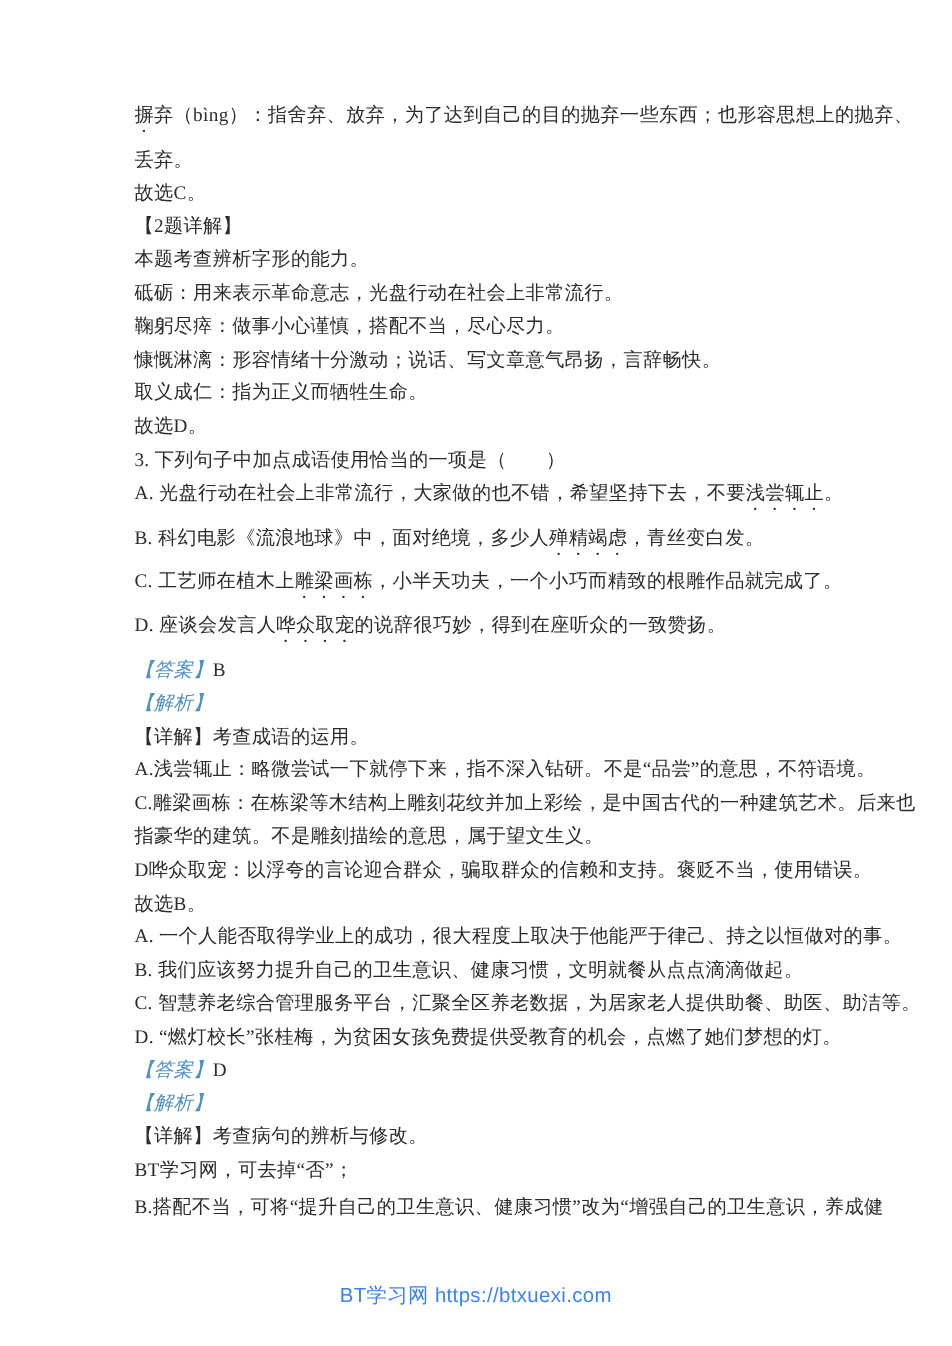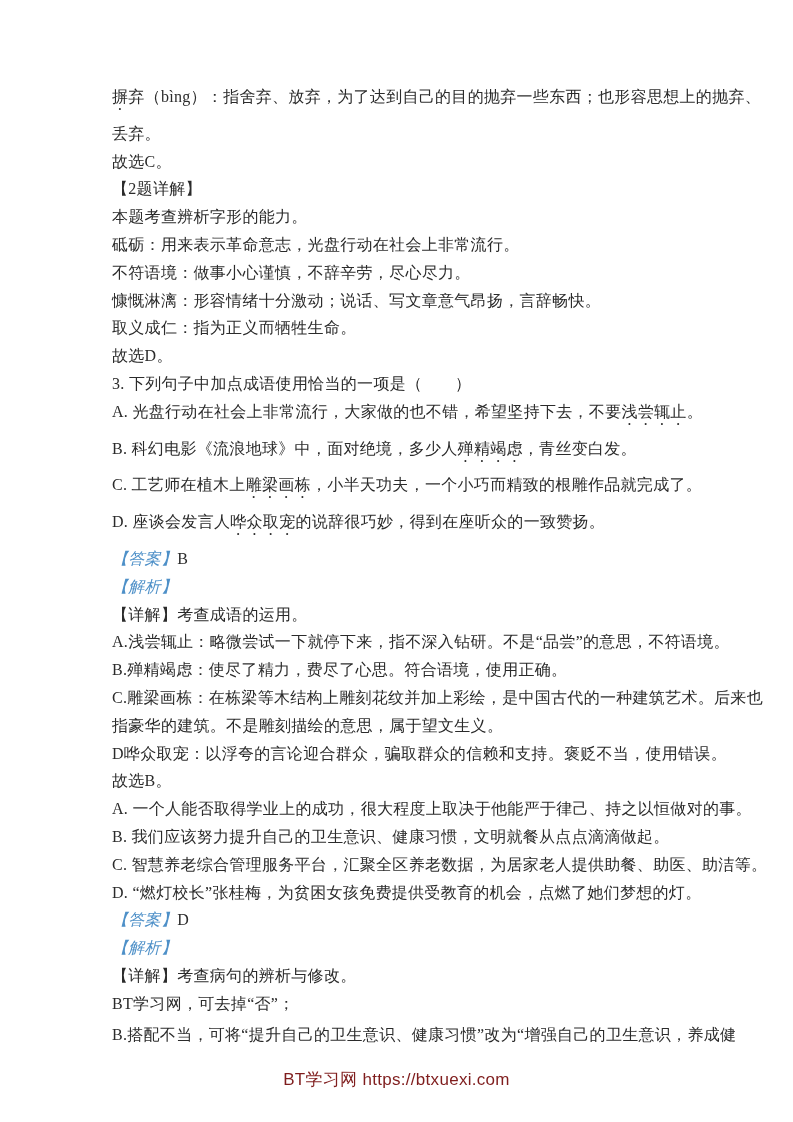--- a/index.html
+++ b/index.html
@@ -44,49 +44,48 @@
     text-emphasis-position: under right;
   }
   .footer {
     position: absolute;
     left: 0;
     right: 0;
     top: 1068px;
     text-align: center;
     font-family: "Liberation Sans", "DejaVu Sans", sans-serif;
     font-size: 17px;
-    color: #7f1d1d;
+    color: #3b82f6;
     letter-spacing: 0.3px;
   }
 </style>
 </head>
 <body>
 
 <div class="page">
   <div class="doc">
       <p class="line"><span class="emph">摒</span><span>弃（bìng）：指舍弃、放弃，为了达到自己的目的抛弃一些东西；也形容思想上的抛弃、</span></p>
       <p class="line"><span>丢弃。</span></p>
       <p class="line"><span>故选C。</span></p>
       <p class="line"><span>【2题详解】</span></p>
       <p class="line"><span>本题考查辨析字形的能力。</span></p>
       <p class="line"><span>砥砺：用来表示革命意志，光盘行动在社会上非常流行。</span></p>
-      <p class="line"><span>不符语境：做事小心谨慎，不辞辛劳，尽心尽力。</span></p>
+      <p class="line"><span>鞠躬尽瘁：做事小心谨慎，搭配不当，尽心尽力。</span></p>
       <p class="line"><span>慷慨淋漓：形容情绪十分激动；说话、写文章意气昂扬，言辞畅快。</span></p>
       <p class="line"><span>取义成仁：指为正义而牺牲生命。</span></p>
       <p class="line"><span>故选D。</span></p>
       <p class="line"><span>3. 下列句子中加点成语使用恰当的一项是（　　）</span></p>
       <p class="line"><span>A. 光盘行动在社会上非常流行，大家做的也不错，希望坚持下去，不要</span><span class="emph">浅尝辄止</span><span>。</span></p>
       <p class="line"><span>B. 科幻电影《流浪地球》中，面对绝境，多少人</span><span class="emph">殚精竭虑</span><span>，青丝变白发。</span></p>
       <p class="line"><span>C. 工艺师在植木上</span><span class="emph">雕梁画栋</span><span>，小半天功夫，一个小巧而精致的根雕作品就完成了。</span></p>
       <p class="line"><span>D. 座谈会发言人</span><span class="emph">哗众取宠</span><span>的说辞很巧妙，得到在座听众的一致赞扬。</span></p>
       <p class="line"><span class="blue">【答案】</span><span>B</span></p>
       <p class="line"><span class="blue">【解析】</span></p>
       <p class="line"><span>【详解】考查成语的运用。</span></p>
       <p class="line"><span>A.浅尝辄止：略微尝试一下就停下来，指不深入钻研。不是“品尝”的意思，不符语境。</span></p>
-      <p class="line"><span>B.殚精竭虑：使尽了精力，费尽了心思。符合语境，使用正确。</span></p>
       <p class="line"><span>C.雕梁画栋：在栋梁等木结构上雕刻花纹并加上彩绘，是中国古代的一种建筑艺术。后来也</span></p>
       <p class="line"><span>指豪华的建筑。不是雕刻描绘的意思，属于望文生义。</span></p>
       <p class="line"><span>D哗众取宠：以浮夸的言论迎合群众，骗取群众的信赖和支持。褒贬不当，使用错误。</span></p>
       <p class="line"><span>故选B。</span></p>
       <p class="line"><span>A. 一个人能否取得学业上的成功，很大程度上取决于他能严于律己、持之以恒做对的事。</span></p>
       <p class="line"><span>B. 我们应该努力提升自己的卫生意识、健康习惯，文明就餐从点点滴滴做起。</span></p>
       <p class="line"><span>C. 智慧养老综合管理服务平台，汇聚全区养老数据，为居家老人提供助餐、助医、助洁等。</span></p>
       <p class="line"><span>D. “燃灯校长”张桂梅，为贫困女孩免费提供受教育的机会，点燃了她们梦想的灯。</span></p>
       <p class="line"><span class="blue">【答案】</span><span>D</span></p>
       <p class="line"><span class="blue">【解析】</span></p>

